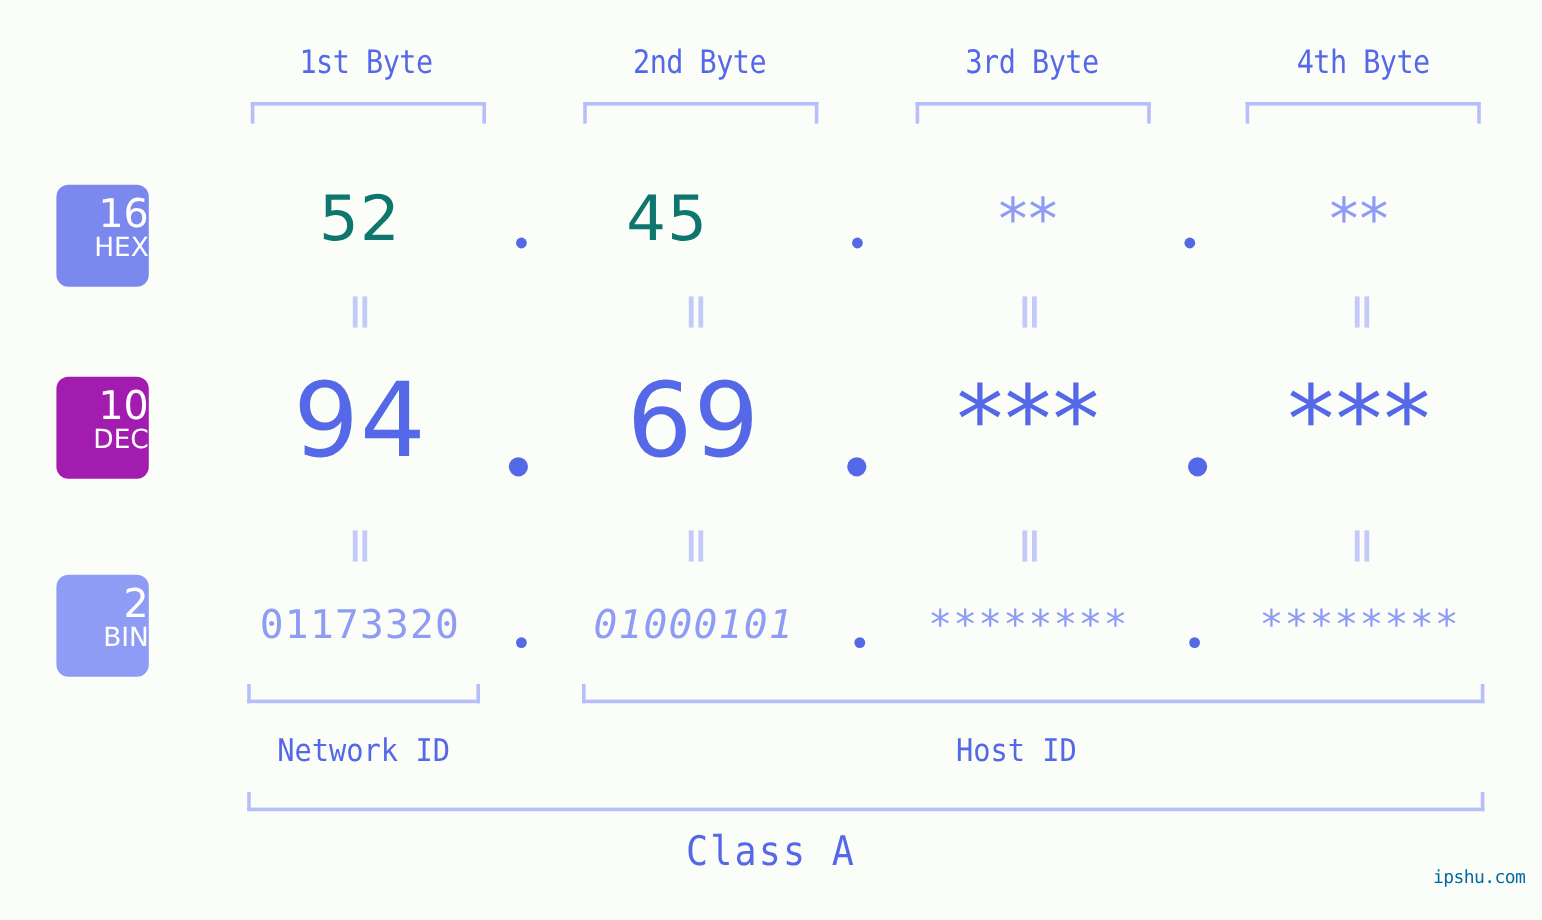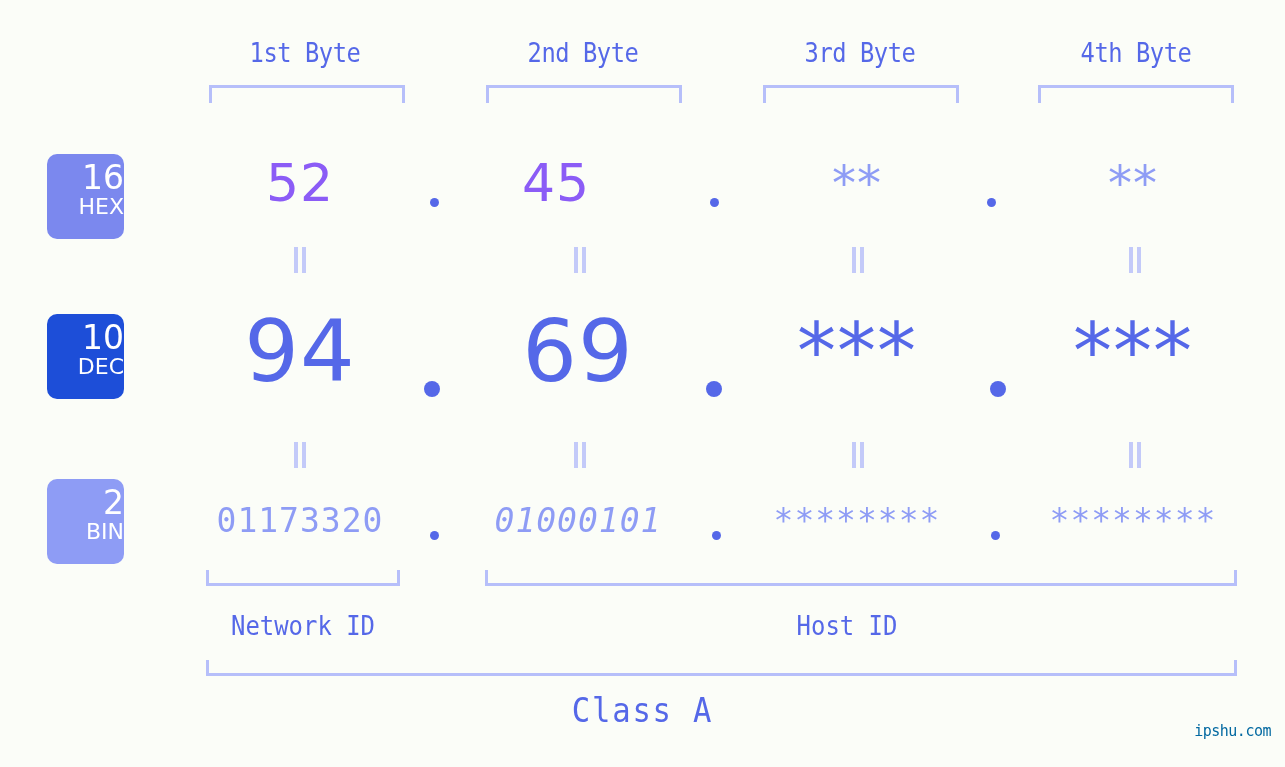--- a/index.html
+++ b/index.html
@@ -63,35 +63,35 @@
     font-weight: 400;
   }
   .badge .abbr {
     display: block;
     font-family: "DejaVu Sans", sans-serif;
     font-size: 22px;
     line-height: 22px;
     font-weight: 400;
   }
   .badge-hex { top: 154px; height: 85px; background: #7b88ee; }
-  .badge-dec { top: 314px; height: 85px; background: #1d4ed8; }
+  .badge-dec { top: 314px; height: 85px; background: #a21caf; }
   .badge-bin { top: 479px; height: 85px; background: #8e9cf5; }
 
   
   .cell {
     position: absolute;
     text-align: center;
   }
   .row-hex .cell {
     top: 148px;
     height: 70px;
     line-height: 70px;
     font-family: "DejaVu Sans", sans-serif;
     font-size: 52px;
-    color: #8b5cf6;
+    color: #0f766e;
     letter-spacing: 1px;
   }
   .row-dec .cell {
     top: 296px;
     height: 110px;
     line-height: 110px;
     font-family: "DejaVu Sans", sans-serif;
     font-size: 86px;
     color: #5568e8;
     letter-spacing: 1px;

